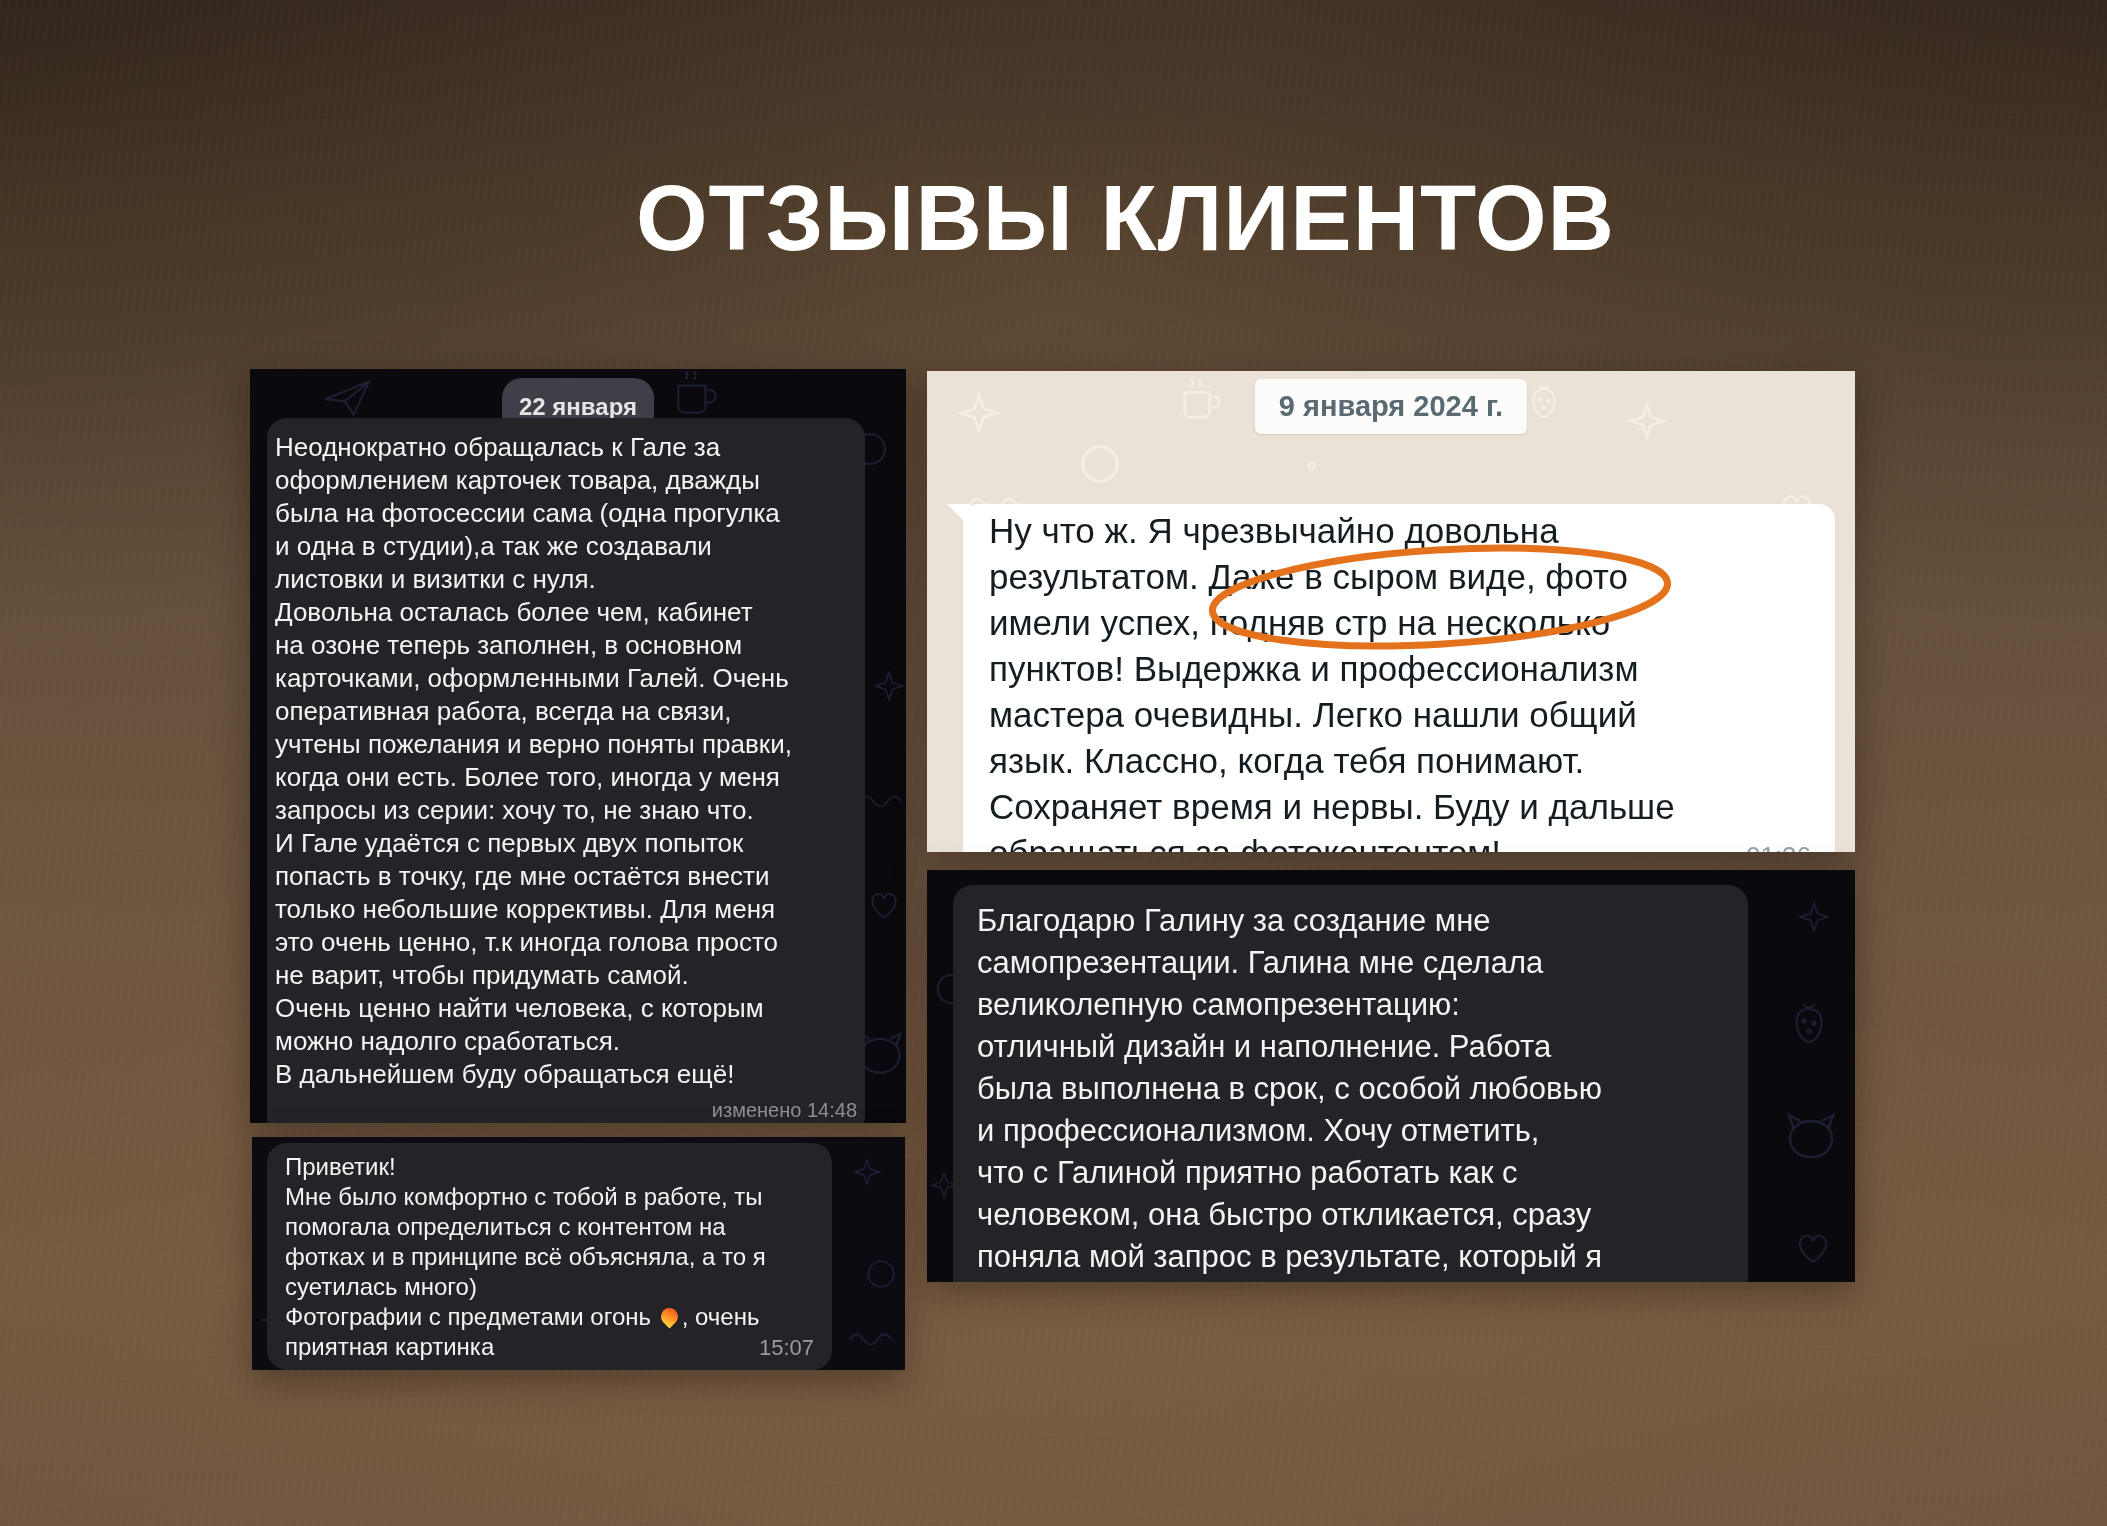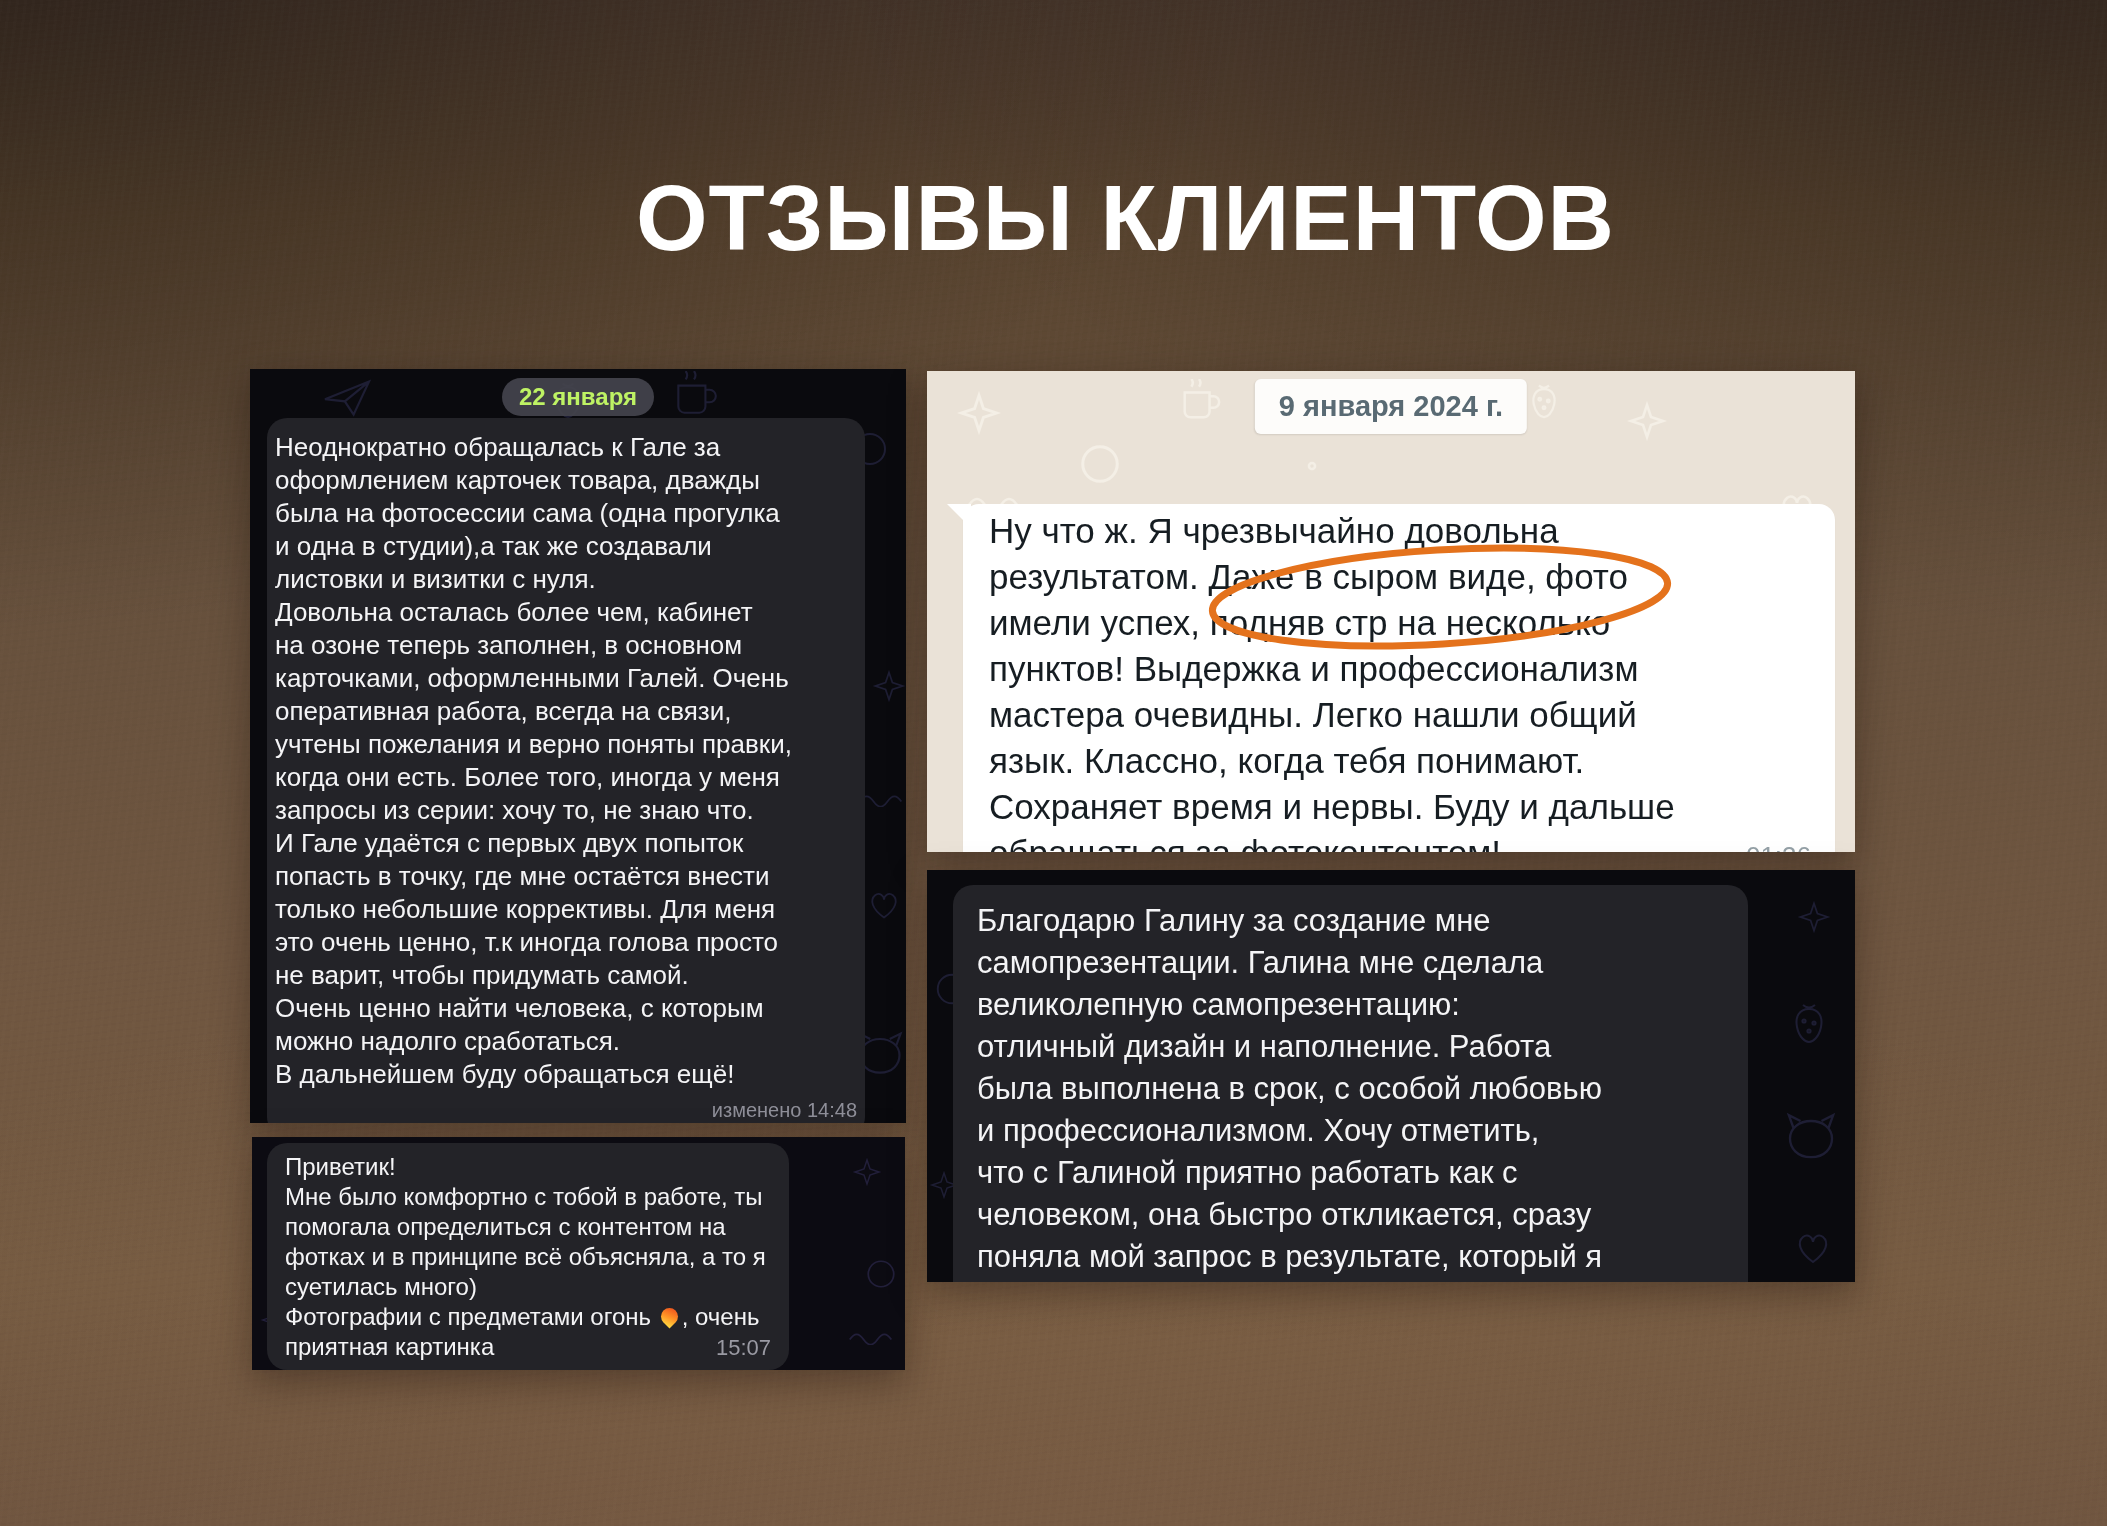--- a/index.html
+++ b/index.html
@@ -29,35 +29,35 @@
   .panel.tg2{background:#0c0b12;}
   .panel.wa{background:#eae2d7;}
   .doodles{position:absolute;inset:0;width:100%;height:100%;}
   .tg .doodles use,.tg2 .doodles use{stroke:#32325a;fill:none;stroke-width:2;opacity:.5;}
   .tg2 .doodles use{stroke:#383363;}
   .wa .doodles use{stroke:#f5f0e7;fill:none;stroke-width:2.6;opacity:.95;}
   .chip{
     position:absolute;left:50%;transform:translateX(-50%);
     white-space:nowrap;border-radius:20px;
   }
-  .chip.tg-chip{top:9px;padding:5px 17px;background:rgba(68,68,77,.92);color:#bef264;font-size:24px;font-weight:600;}
+  .chip.tg-chip{top:9px;padding:15px 17px;background:rgba(68,68,77,.92);color:#e5e5e5;font-size:24px;font-weight:600;}
   .chip.wa-chip{top:8px;padding:11px 24px;background:#fdfcfa;color:#596a73;font-size:29px;font-weight:600;border-radius:6px;box-shadow:0 1px 2px rgba(0,0,0,.10);}
   .bubble{position:absolute;box-sizing:border-box;}
   .bubble.dark{background:#232328;border-radius:20px;color:#f4f4f6;}
   .bubble.light{background:#ffffff;border-radius:16px;color:#161d22;box-shadow:0 1px 1px rgba(0,0,0,.10);}
   .bubble.light .tail{
     position:absolute;left:-16px;top:0;width:24px;height:24px;background:#ffffff;
     clip-path:polygon(100% 0,100% 100%,0 0);
   }
   .msg{white-space:pre-line;}
   .b-tl{left:17px;top:49px;width:598px;padding:13px 8px 10px;font-size:26px;line-height:33px;}
   .b-tl .meta{text-align:right;color:#8f8f99;font-size:20px;margin-top:3px;}
   .b-tr{left:36px;top:89px;width:872px;padding:4px 26px 12px;font-size:35px;line-height:46px;margin-top:44px;}
   .b-tr .time{position:absolute;right:24px;bottom:9px;color:#94a0a6;font-size:26px;}
-  .b-bl{left:15px;top:6px;width:522px;padding:9px 18px 8px;font-size:24px;line-height:30px;}
+  .b-bl{left:15px;top:6px;width:565px;padding:9px 18px 8px;font-size:24px;line-height:30px;}
   .b-bl .time{position:absolute;right:18px;bottom:7px;color:#9a9aa3;font-size:22px;}
   .b-br{left:26px;top:15px;width:795px;padding:15px 24px 10px;font-size:31px;line-height:42px;}
   .b-br .time{position:absolute;right:22px;bottom:9px;color:#9a9aa3;font-size:26px;}
   .annotation{position:absolute;left:276px;top:170px;width:474px;height:112px;pointer-events:none;}
   .annotation ellipse{fill:none;stroke:#e4721c;stroke-width:7;stroke-linecap:round;}
   .flame{
     display:inline-block;width:17px;height:17px;margin:0 4px 0 3px;
     background:linear-gradient(160deg,#ffd13e 8%,#ff9426 45%,#ef541e 92%);
     border-radius:0 50% 50% 50%;transform:rotate(-135deg);
   }

